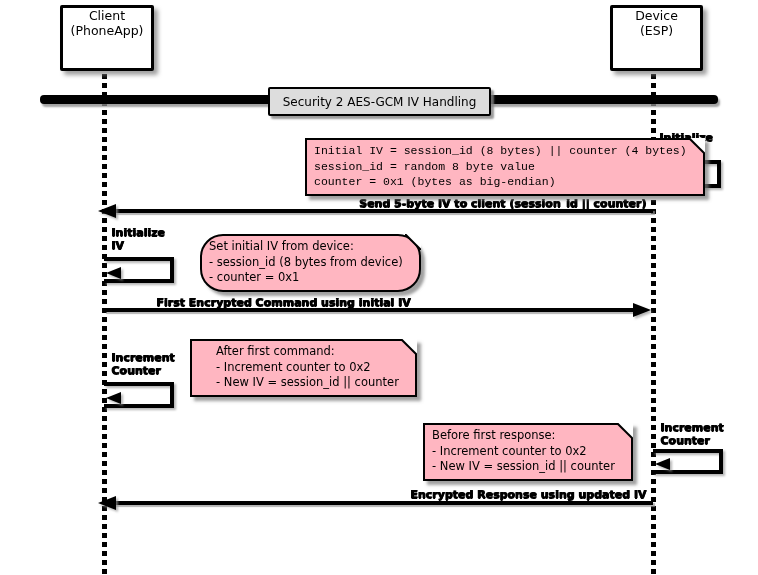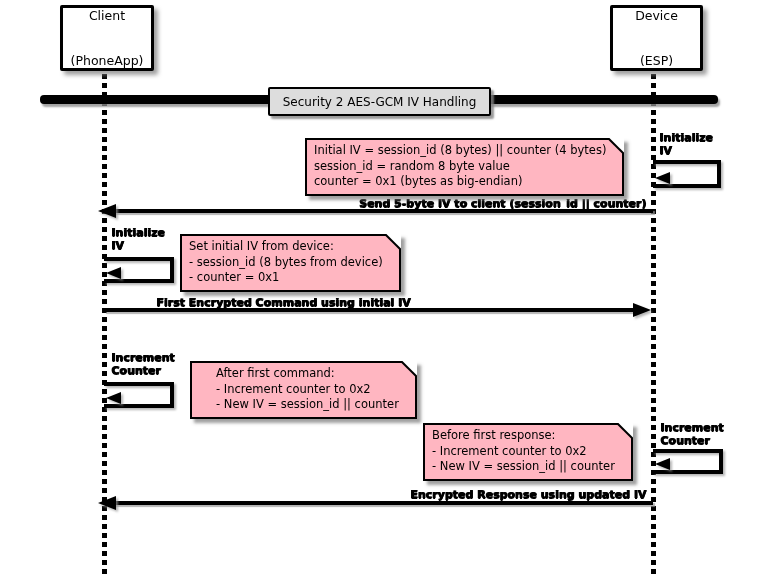--- a/index.html
+++ b/index.html
@@ -4,21 +4,21 @@
 <style>
   html,body{margin:0;padding:0;background:#fff;}
   .canvas{
     position:relative;width:758px;height:575px;background:#fff;
     font-family:"DejaVu Sans","Liberation Sans",sans-serif;color:#000;overflow:hidden;
   }
   
   .pbox{
     position:absolute;background:#fff;border:3px solid #000;border-radius:2px;
     box-shadow:4px 4px 4px rgba(130,130,130,.75);
-    display:flex;flex-direction:column;align-items:center;justify-content:space-between;
+    display:flex;flex-direction:column;align-items:center;justify-content:flex-start;
     font-size:12.5px;line-height:15px;text-align:center;z-index:3;
   }
   .pbox-client{left:60px;top:5px;width:88px;height:60px;}
   .pbox-device{left:610px;top:5px;width:87px;height:60px;}
   
   .lifeline{
     position:absolute;top:65px;height:510px;width:5px;z-index:0;
     background-image:repeating-linear-gradient(180deg,#000 0 5px,transparent 5px 9px);
   }
   .lifeline-client{left:102px;}
@@ -32,23 +32,23 @@
     position:absolute;left:268px;top:87px;width:219px;height:25px;background:#ddd;
     border:2px solid #000;border-radius:2px;box-shadow:3px 3px 2px rgba(130,130,130,.8);
     display:flex;align-items:center;justify-content:center;font-size:12px;z-index:4;
   }
   
   .note{
     position:absolute;background:#ffb6c1;border:2px solid #000;
     box-shadow:4px 4px 3px rgba(120,120,120,.7);
     font-size:11.5px;line-height:15.5px;padding:3px 16px 4px 7px;z-index:5;white-space:nowrap;
   }
-  .note-1{left:305px;top:138px;}
-  .note-2{left:180px;top:234px;}
-  .note-3{left:190px;top:361px;padding-left:24px;}
+  .note-1{left:305px;top:138px;font-family:Liberation Mono, monospace;}
+  .note-2{left:200px;top:234px;border-radius:23px;}
+  .note-3{left:190px;top:339px;padding-left:24px;}
   .note-4{left:423px;top:423px;}
   .fold{position:absolute;top:-2px;right:-2px;}
   
   .heavy{font-weight:bold;text-shadow:1px 0 0 #000,.5px .5px 0 #000;}
   .self-label{position:absolute;font-size:11px;line-height:12.5px;z-index:4;white-space:nowrap;}
   .sl-1{left:659px;top:132px;}
   .sl-2{left:111px;top:227px;}
   .sl-3{left:111px;top:352px;}
   .sl-4{left:660px;top:422px;}
   

